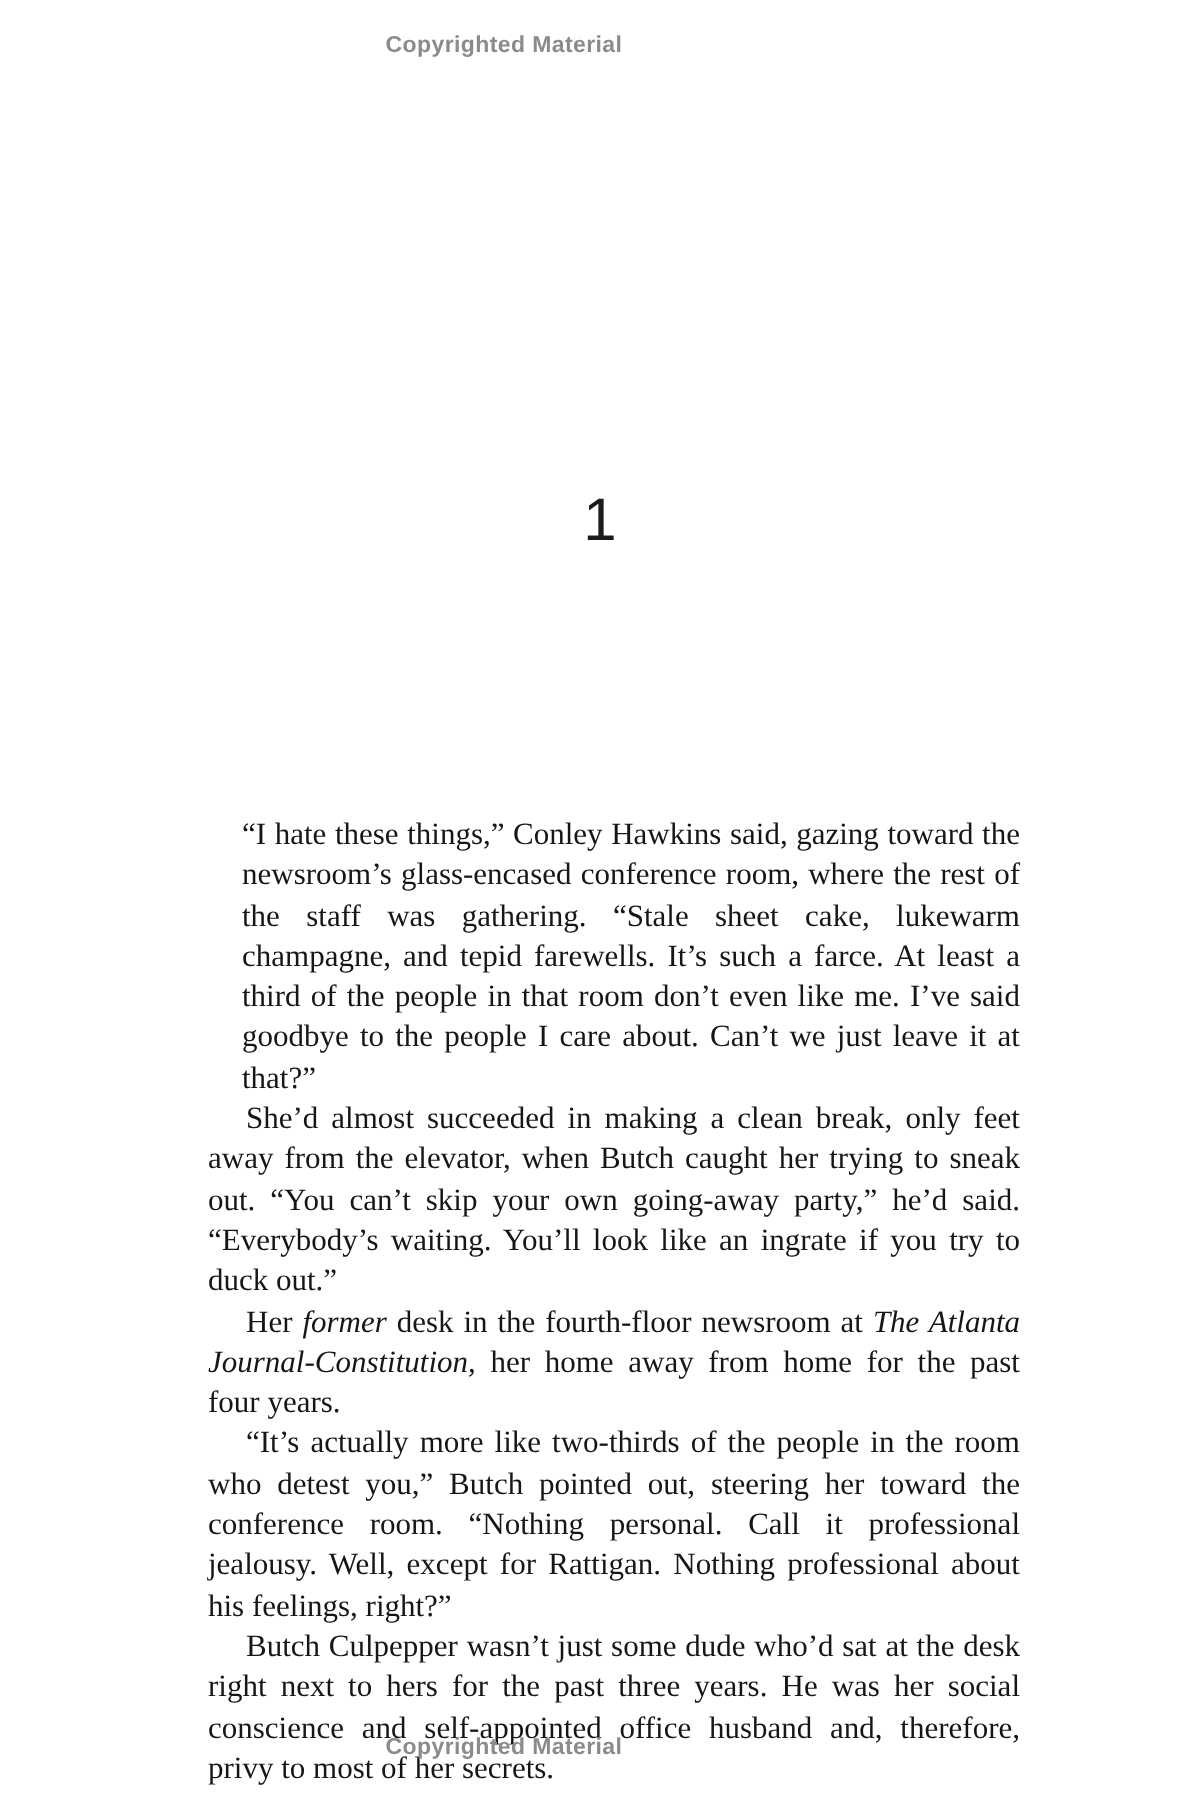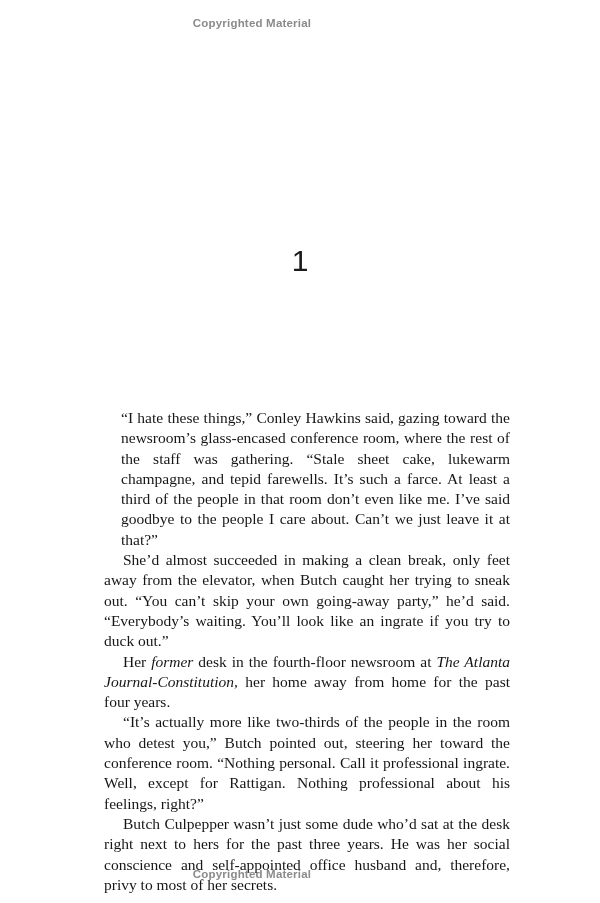--- a/index.html
+++ b/index.html
@@ -74,21 +74,21 @@
 
   <div class="text-block">
 
     <p class="no-indent">“I hate these things,” Conley Hawkins said, gazing toward the newsroom’s glass-encased conference room, where the rest of the staff was gathering. “Stale sheet cake, lukewarm champagne, and tepid farewells. It’s such a farce. At least a third of the people in that room don’t even like me. I’ve said goodbye to the people I care about. Can’t we just leave it at that?”</p>
 
     <p>She’d almost succeeded in making a clean break, only feet away from the elevator, when Butch caught her trying to sneak out. “You can’t skip your own going-away party,” he’d said. “Everybody’s waiting. You’ll look like an ingrate if you try to duck out.”</p>
 
 
     <p><span>Her </span><span class="italic">former</span><span> desk in the fourth-floor newsroom at </span><span class="italic">The Atlanta Journal-Constitution,</span><span> her home away from home for the past four years.</span></p>
 
-    <p>“It’s actually more like two-thirds of the people in the room who detest you,” Butch pointed out, steering her toward the conference room. “Nothing personal. Call it professional ingrate. Well, except for Rattigan. Nothing professional about his feelings, right?”</p>
+    <p>“It’s actually more like two-thirds of the people in the room who detest you,” Butch pointed out, steering her toward the conference room. “Nothing personal. Call it professional jealousy. Well, except for Rattigan. Nothing professional about his feelings, right?”</p>
 
     <p>Butch Culpepper wasn’t just some dude who’d sat at the desk right next to hers for the past three years. He was her social conscience and self-appointed office husband and, therefore, privy to most of her secrets.</p>
 
   </div>
 
   <div class="copyright-label copyright-bottom">Copyrighted Material</div>
 
 </div>
 
 </body></html>

